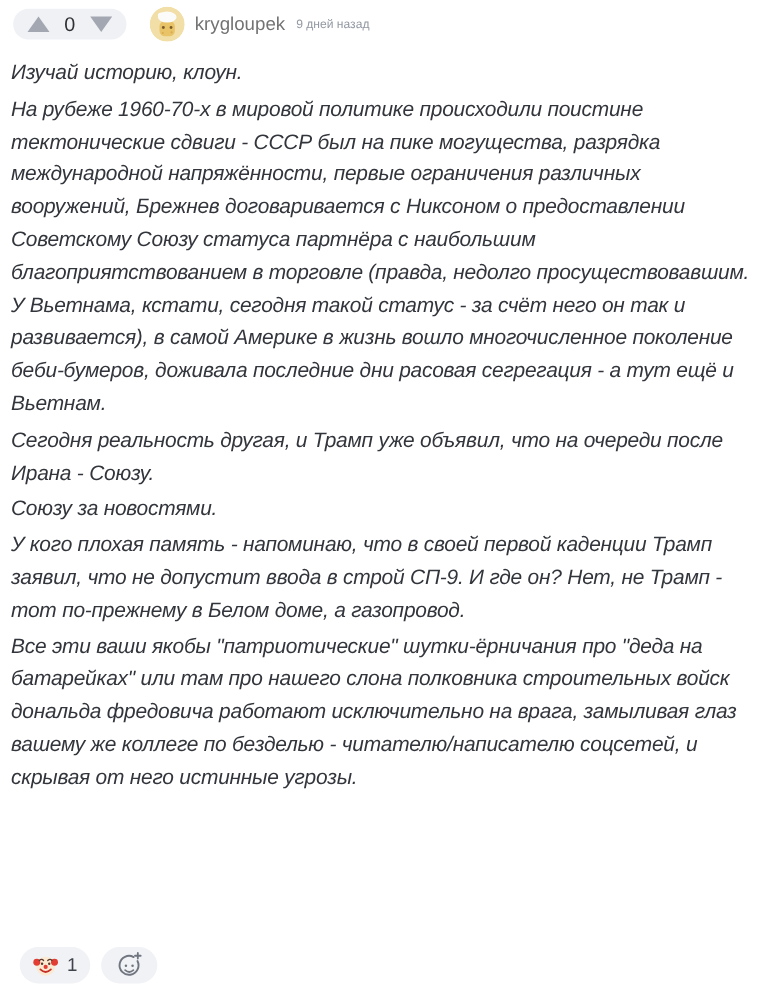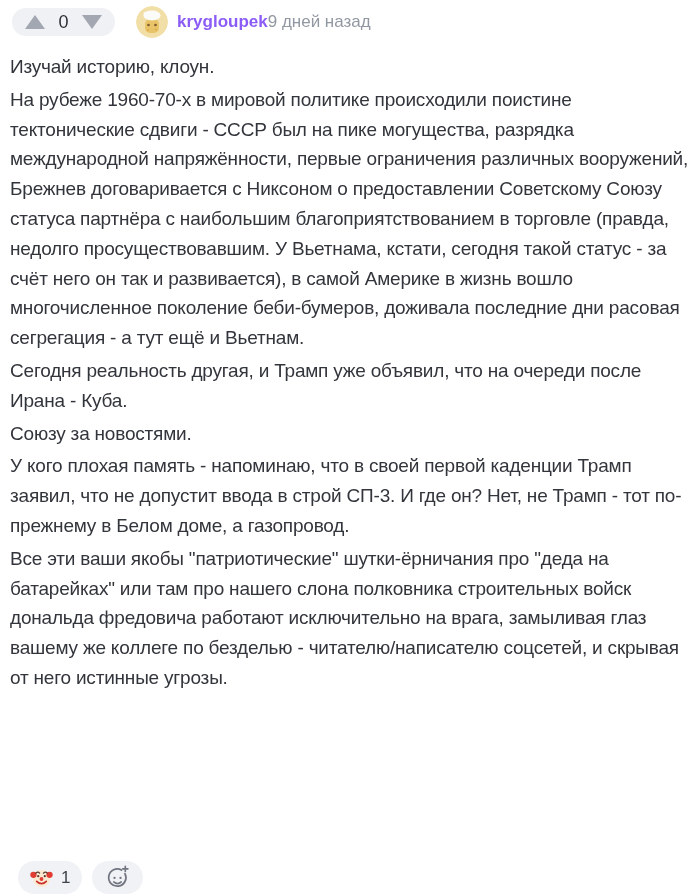--- a/index.html
+++ b/index.html
@@ -50,40 +50,40 @@
     width: 32px; height: 32px;
     border-radius: 50%;
     overflow: hidden;
     margin-left: 21px;
     flex: none;
     cursor: pointer;
   }
   .username {
     margin-left: 9px;
     font-size: 17px;
-    font-weight: 700;
-    color: #8b5cf6;
+    font-weight: 400;
+    color: #737373;
     cursor: pointer;
   }
   .timestamp {
-    margin-left: 0;
-    font-size: 17px;
+    margin-left: 10px;
+    font-size: 11px;
     color: #9298a2;
     cursor: pointer;
   }
   
   .comment-body {
     margin-top: 14px;
     width: 684px;
     color: #32353b;
     font-size: 19px;
     line-height: 29.8px;
     letter-spacing: -0.2px;
   }
-  .comment-body p { margin: 0 0 3px 0; }
+  .comment-body p { margin: 0 0 3px 0; font-style: italic; }
   
   .comment-footer {
     position: absolute;
     left: 18px;
     bottom: 2px;
     display: flex;
     align-items: center;
     gap: 10px;
   }
   .reaction-pill, .add-reaction-pill {
@@ -128,23 +128,23 @@
       </svg>
     </div>
 
     <span class="username">krygloupek</span>
     <span class="timestamp">9 дней назад</span>
   </div>
 
   <div class="comment-body">
     <p>Изучай историю, клоун.</p>
     <p>На рубеже 1960-70-х в мировой политике происходили поистине тектонические сдвиги - СССР был на пике могущества, разрядка международной напряжённости, первые ограничения различных вооружений, Брежнев договаривается с Никсоном о предоставлении Советскому Союзу статуса партнёра с наибольшим благоприятствованием в торговле (правда, недолго просуществовавшим. У Вьетнама, кстати, сегодня такой статус - за счёт него он так и развивается), в самой Америке в жизнь вошло многочисленное поколение беби-бумеров, доживала последние дни расовая сегрегация - а тут ещё и Вьетнам.</p>
-    <p>Сегодня реальность другая, и Трамп уже объявил, что на очереди после Ирана - Куба.</p>
+    <p>Сегодня реальность другая, и Трамп уже объявил, что на очереди после Ирана - Союзу.</p>
     <p>Союзу за новостями.</p>
-    <p>У кого плохая память - напоминаю, что в своей первой каденции Трамп заявил, что не допустит ввода в строй СП-3. И где он? Нет, не Трамп - тот по-прежнему в Белом доме, а газопровод.</p>
+    <p>У кого плохая память - напоминаю, что в своей первой каденции Трамп заявил, что не допустит ввода в строй СП-9. И где он? Нет, не Трамп - тот по-прежнему в Белом доме, а газопровод.</p>
     <p>Все эти ваши якобы "патриотические" шутки-ёрничания про "деда на батарейках" или там про нашего слона полковника строительных войск дональда фредовича работают исключительно на врага, замыливая глаз вашему же коллеге по безделью - читателю/написателю соцсетей, и скрывая от него истинные угрозы.</p>
   </div>
 
   <div class="comment-footer">
 
     <div class="reaction-pill">
       <span class="emoji-wrap">
         <svg width="23" height="23" viewBox="0 0 24 24">
           <circle cx="12" cy="13" r="9" fill="#fce9d2"></circle>
           <circle cx="3.6" cy="9.2" r="3.3" fill="#e23d33"></circle>

